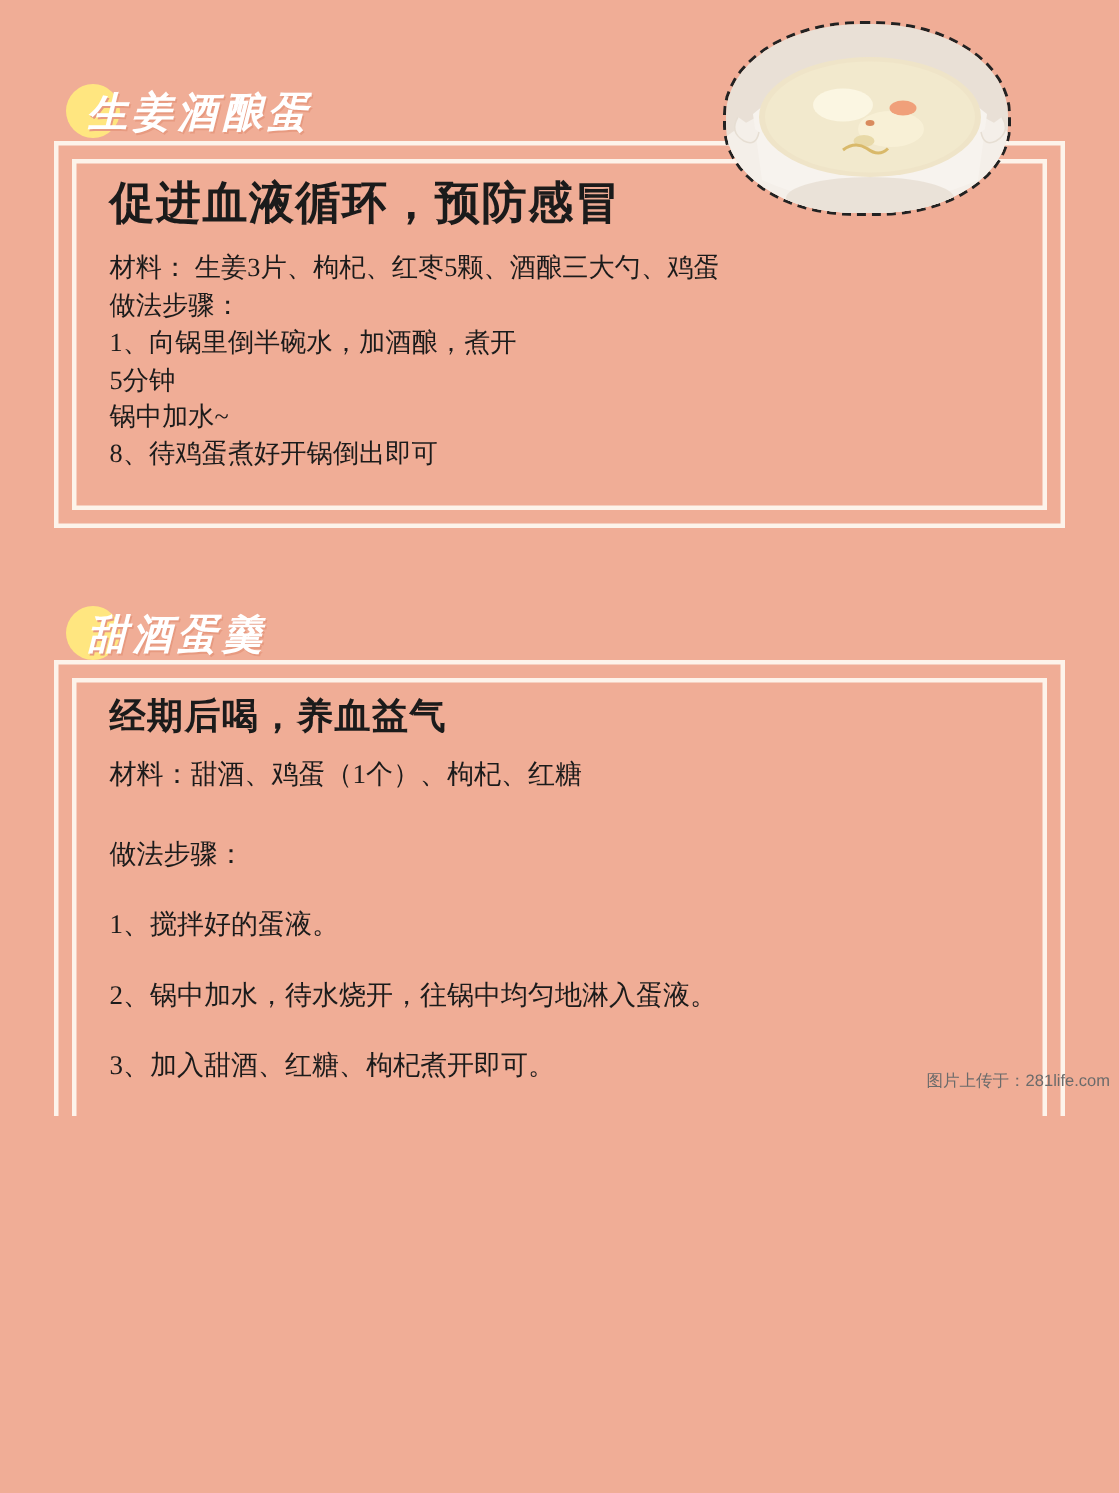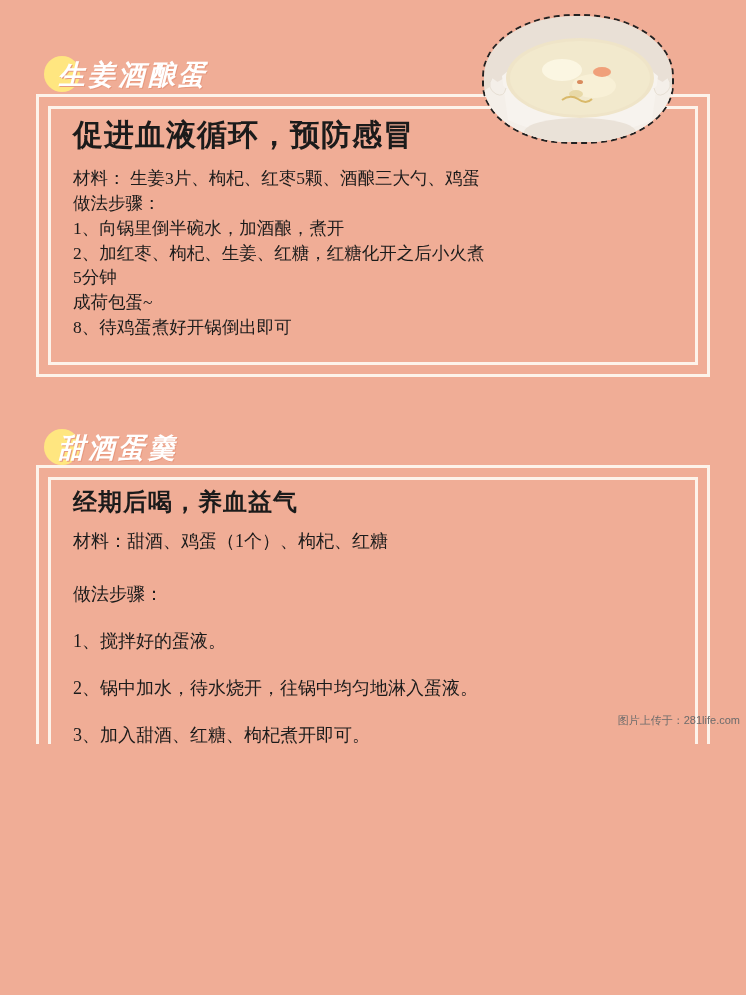--- a/index.html
+++ b/index.html
@@ -156,23 +156,22 @@
       </div>
     </div>
 
     <div class="card card-1">
       <div class="card-inner">
         <div class="headline">促进血液循环，预防感冒</div>
         <div class="body-text">
           <p>材料： 生姜3片、枸杞、红枣5颗、酒酿三大勺、鸡蛋</p>
           <p>做法步骤：</p>
           <p>1、向锅里倒半碗水，加酒酿，煮开</p>
-          <p>2、加红枣、枸杞、生姜、红糖，红糖化开之后小火煮</p>
           <p>5分钟</p>
-          <p>成荷包蛋~</p>
+          <p>锅中加水~</p>
           <p>8、待鸡蛋煮好开锅倒出即可</p>
         </div>
       </div>
     </div>
   </div>
 
   <div class="spacer"></div>
 
   <div class="section section-2">
 

